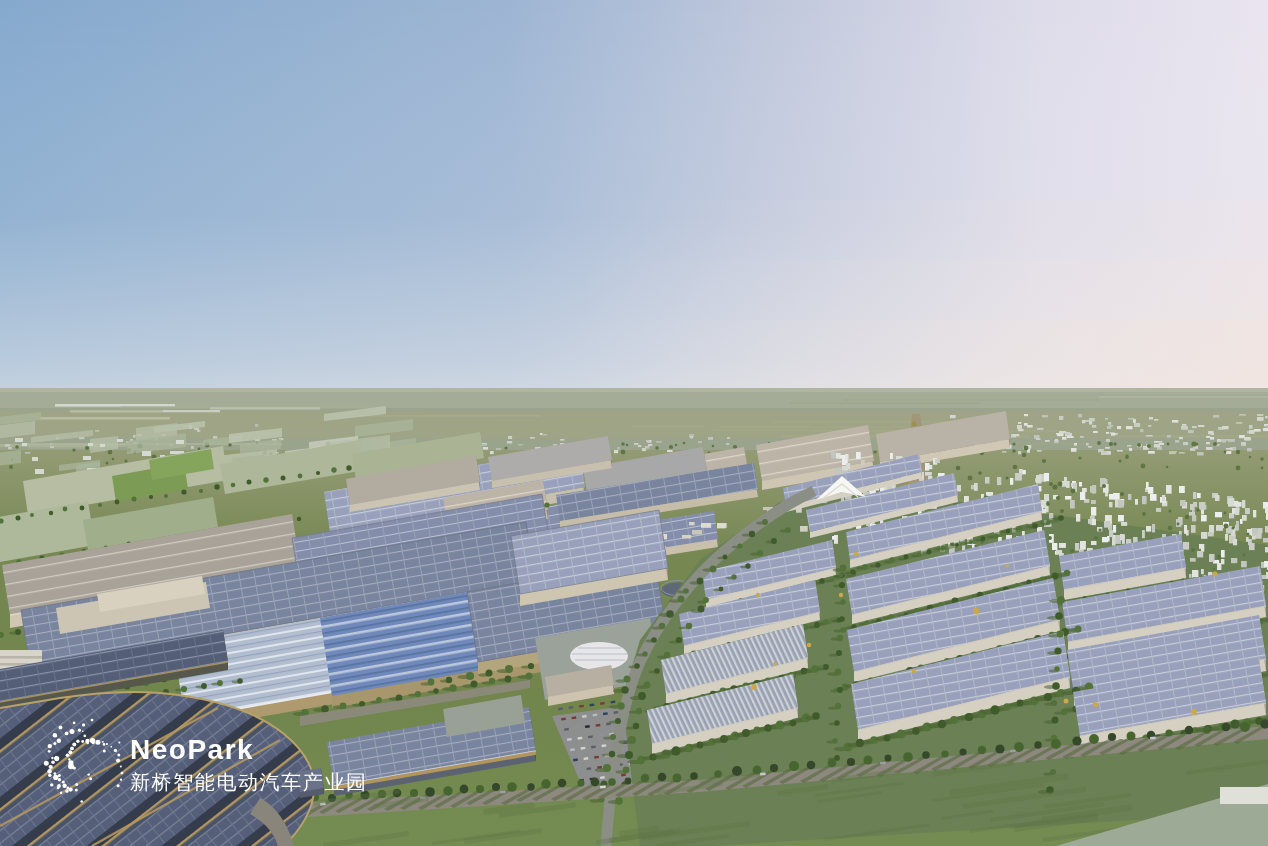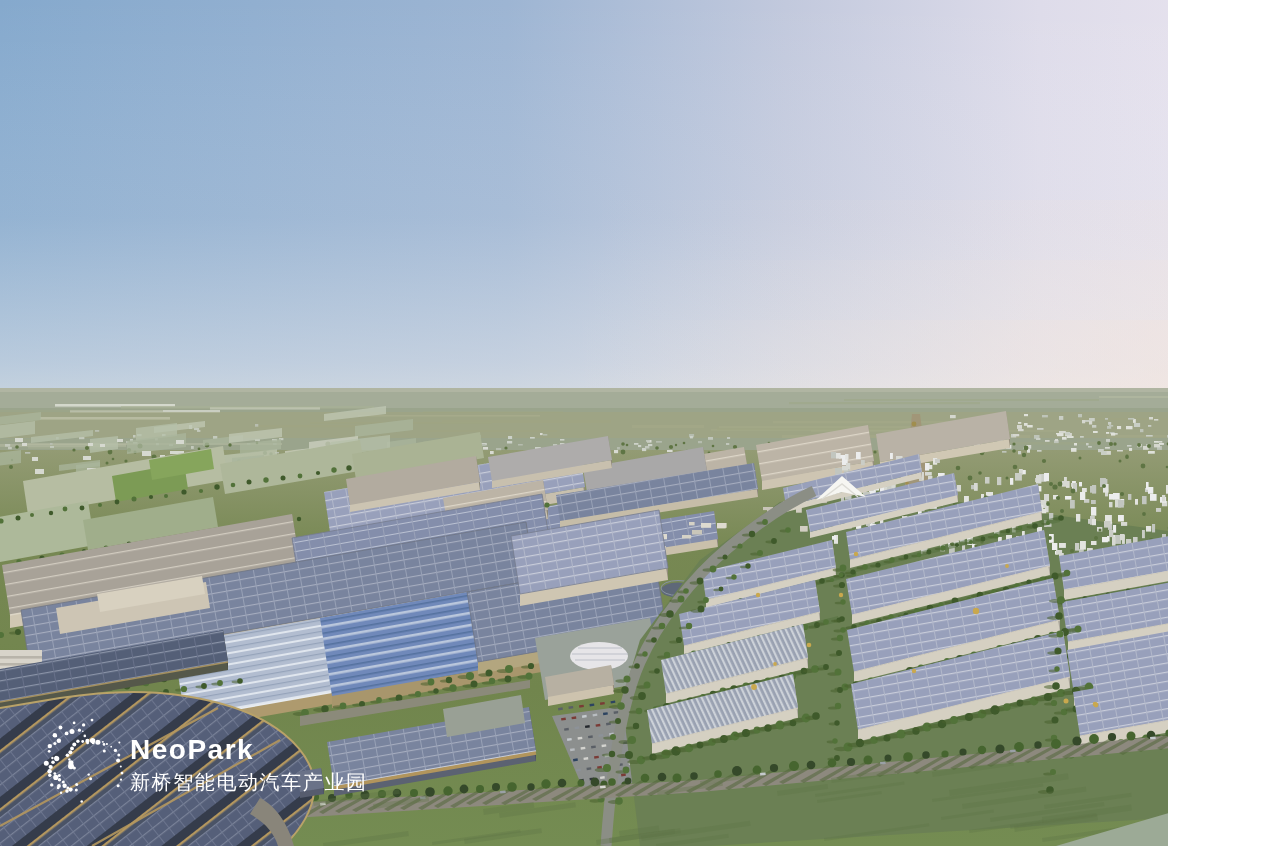--- a/index.html
+++ b/index.html
@@ -1,14 +1,14 @@
 <!DOCTYPE html>
 <html><head><meta charset="utf-8"><style>
 html,body{margin:0;padding:0;}
-#stage{position:relative;width:1168px;height:846px;overflow:hidden;font-family:"Liberation Sans",sans-serif;background:#75854f;}
+#stage{position:relative;width:1268px;height:846px;overflow:hidden;font-family:"Liberation Sans",sans-serif;background:#75854f;}
 </style></head><body>
 <div id="stage">
 <svg width="1268" height="846" viewBox="0 0 1268 846" xmlns="http://www.w3.org/2000/svg">
 <defs>
 <linearGradient id="sky" x1="0" y1="0" x2="1" y2="0">
  <stop offset="0" stop-color="#85a9cd"></stop>
           <stop offset="0.4" stop-color="#9db5d3"></stop>
  <stop offset="0.62" stop-color="#c2c9dd"></stop>
           <stop offset="0.82" stop-color="#dedcea"></stop>
  <stop offset="1" stop-color="#e9e4ef"></stop>

